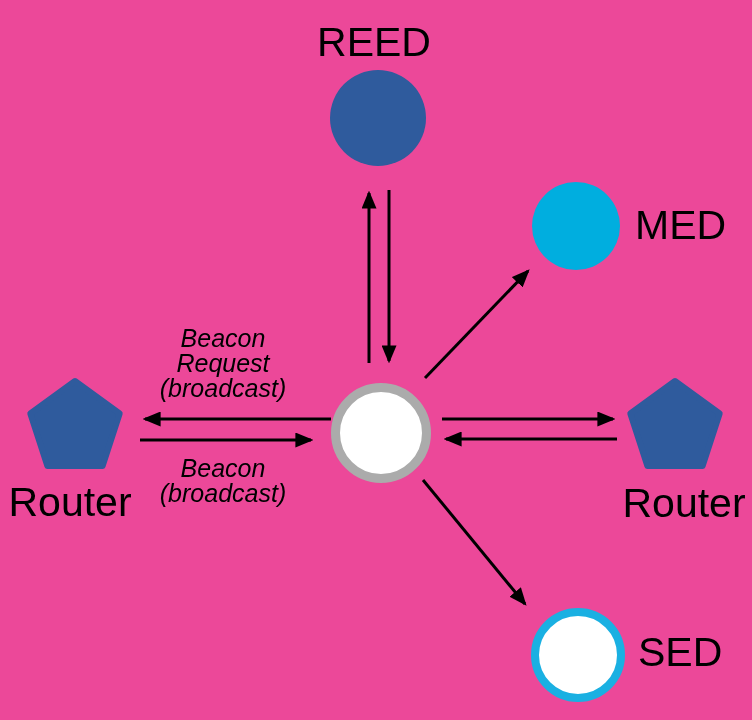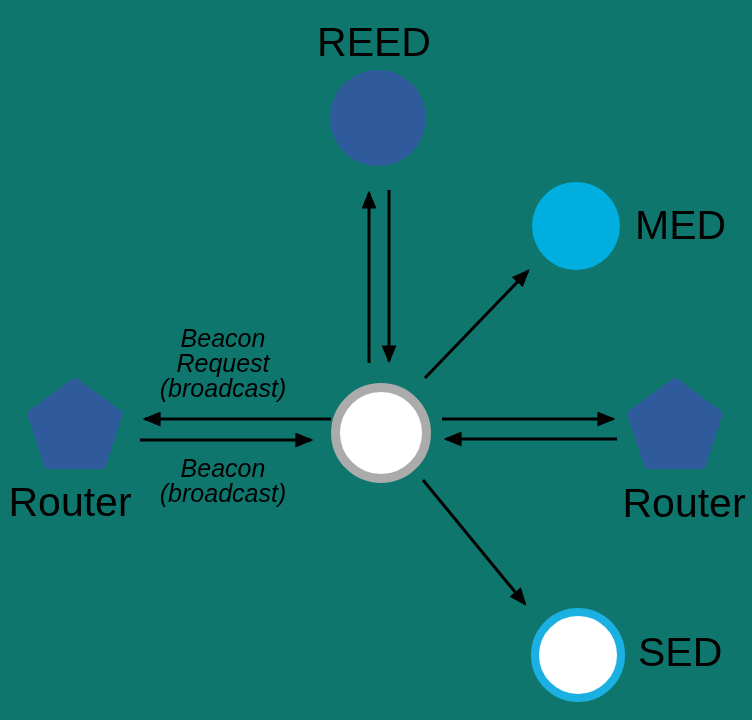--- a/index.html
+++ b/index.html
@@ -4,21 +4,21 @@
 <style>
   html, body {
     margin: 0;
     padding: 0;
     background: #ffffff;
   }
   .canvas {
     position: relative;
     width: 752px;
     height: 720px;
-    background: #0f766e;
+    background: #ec4899;
     overflow: hidden;
     font-family: "Liberation Sans", sans-serif;
   }
   svg { display: block; }
   .node-label {
     font-family: "Liberation Sans", sans-serif;
     font-size: 41px;
     fill: #000000;
   }
   .edge-label {

